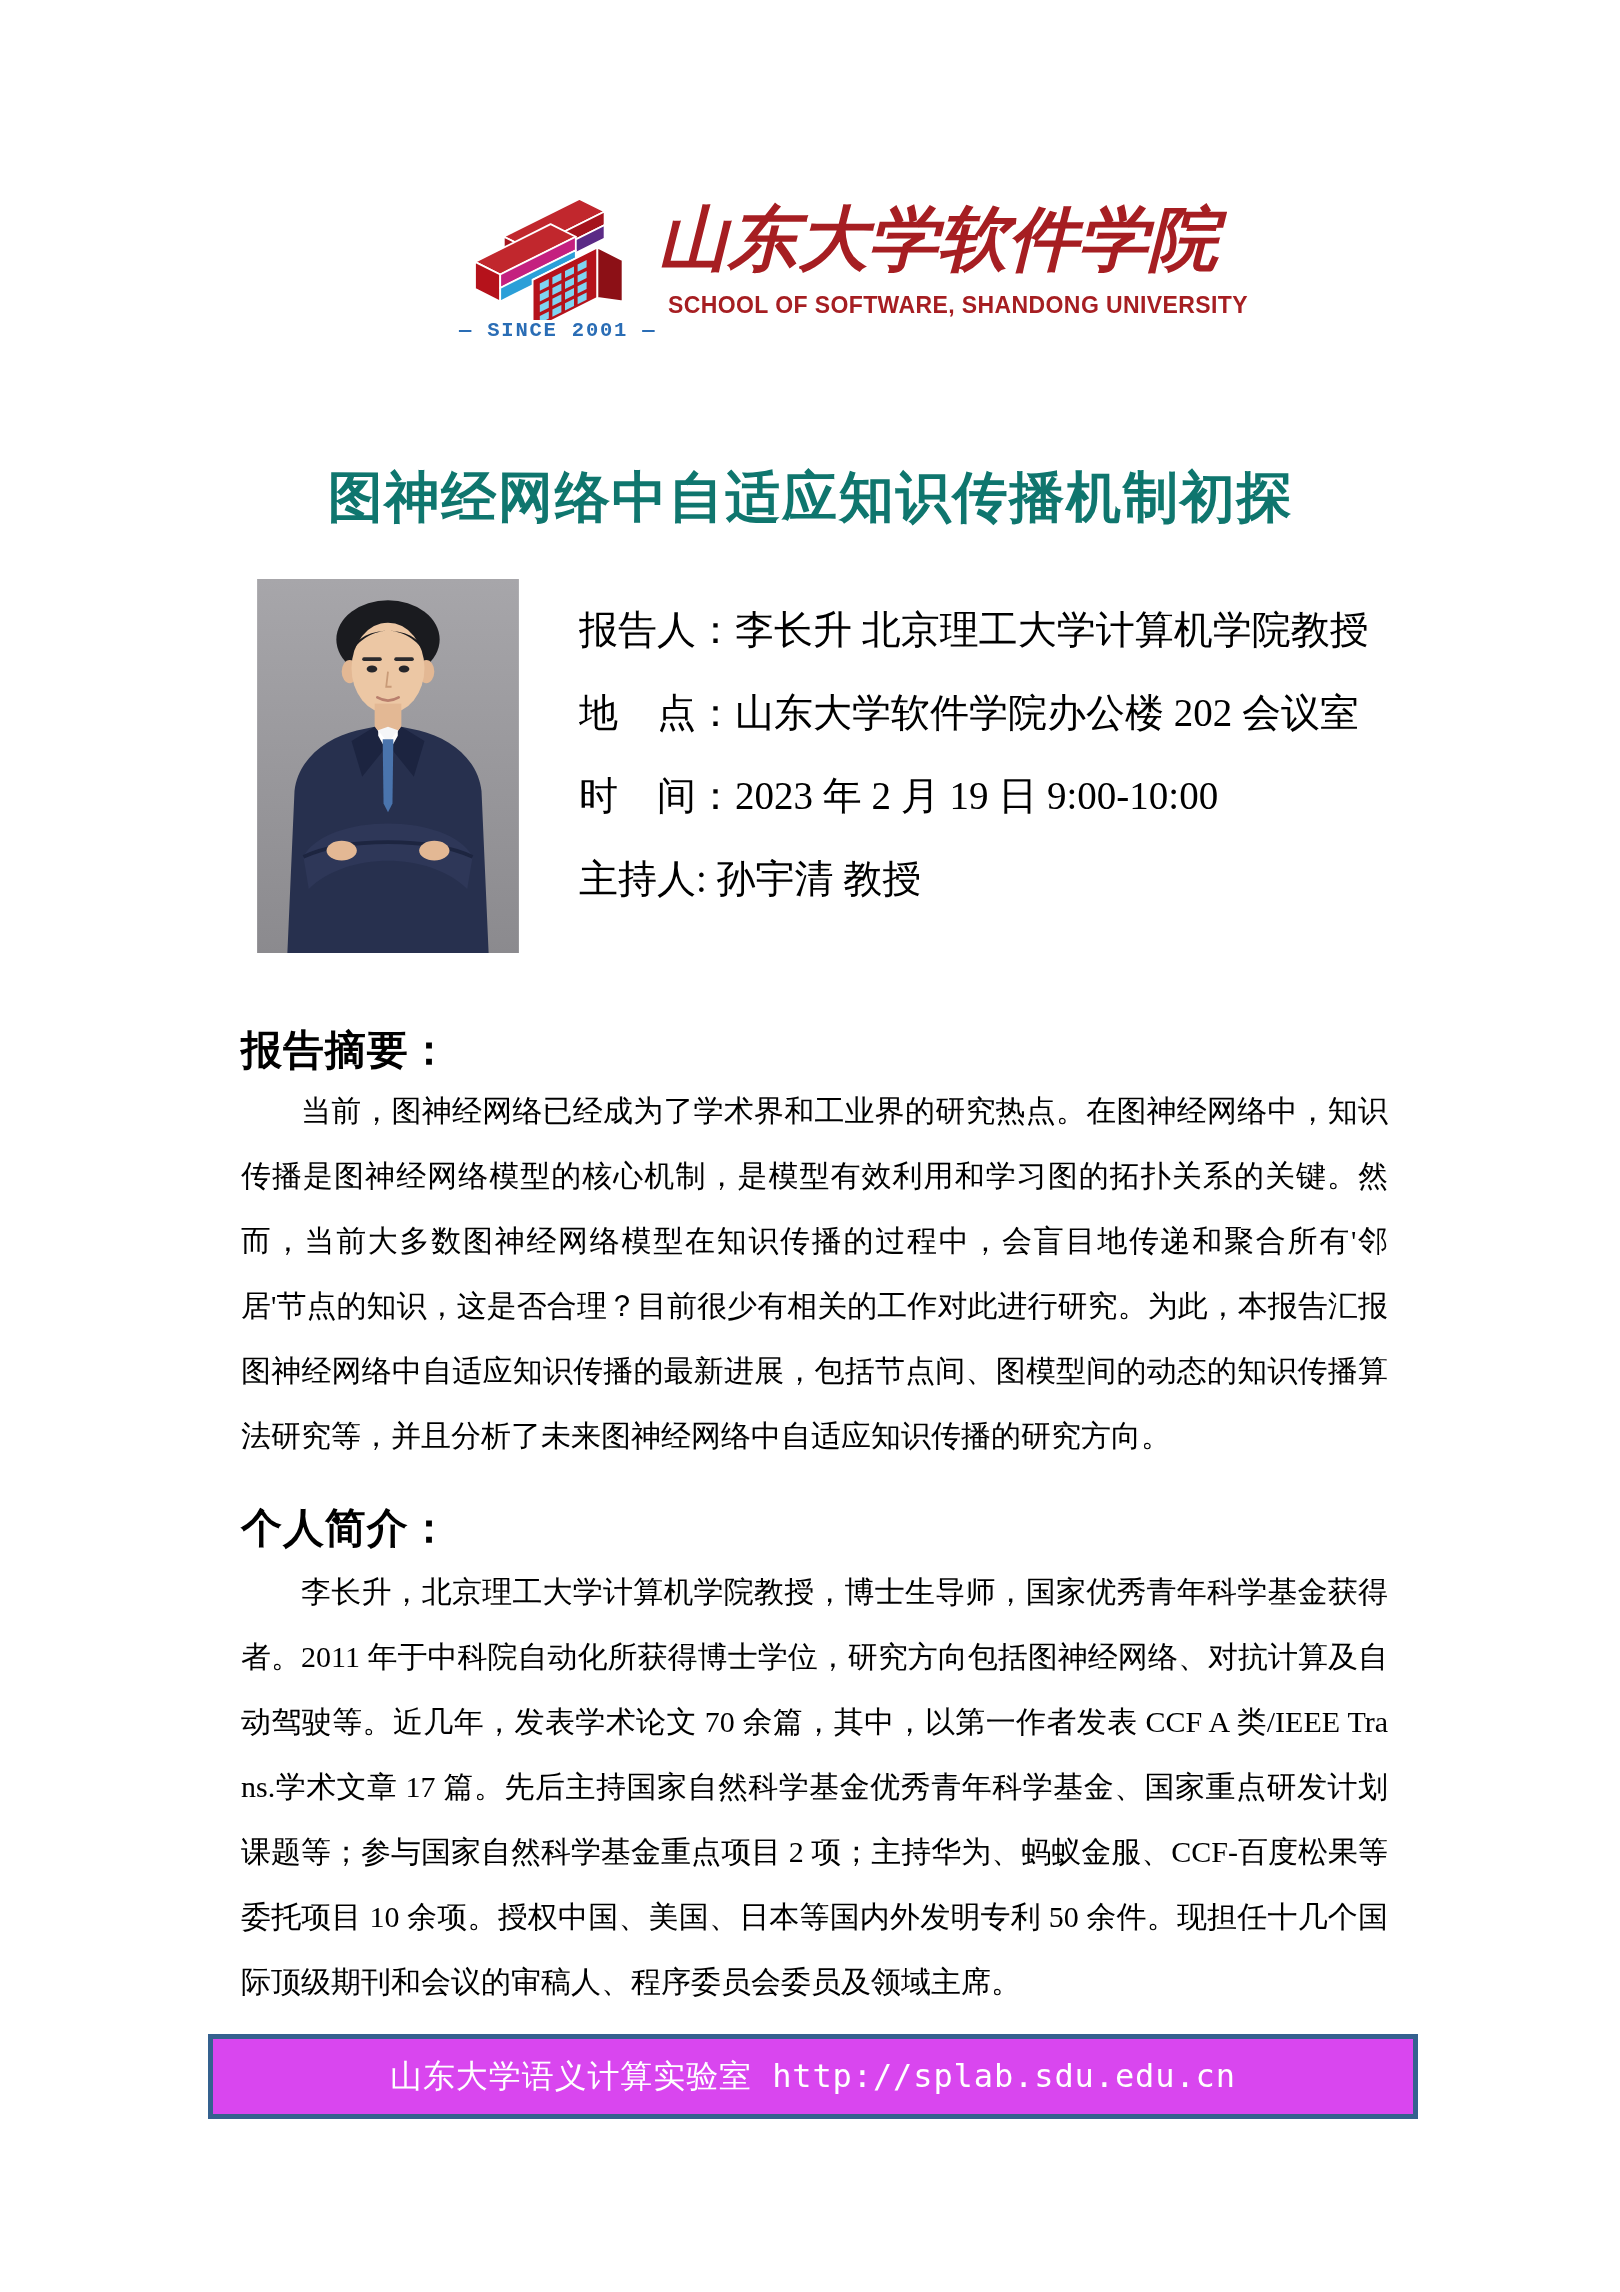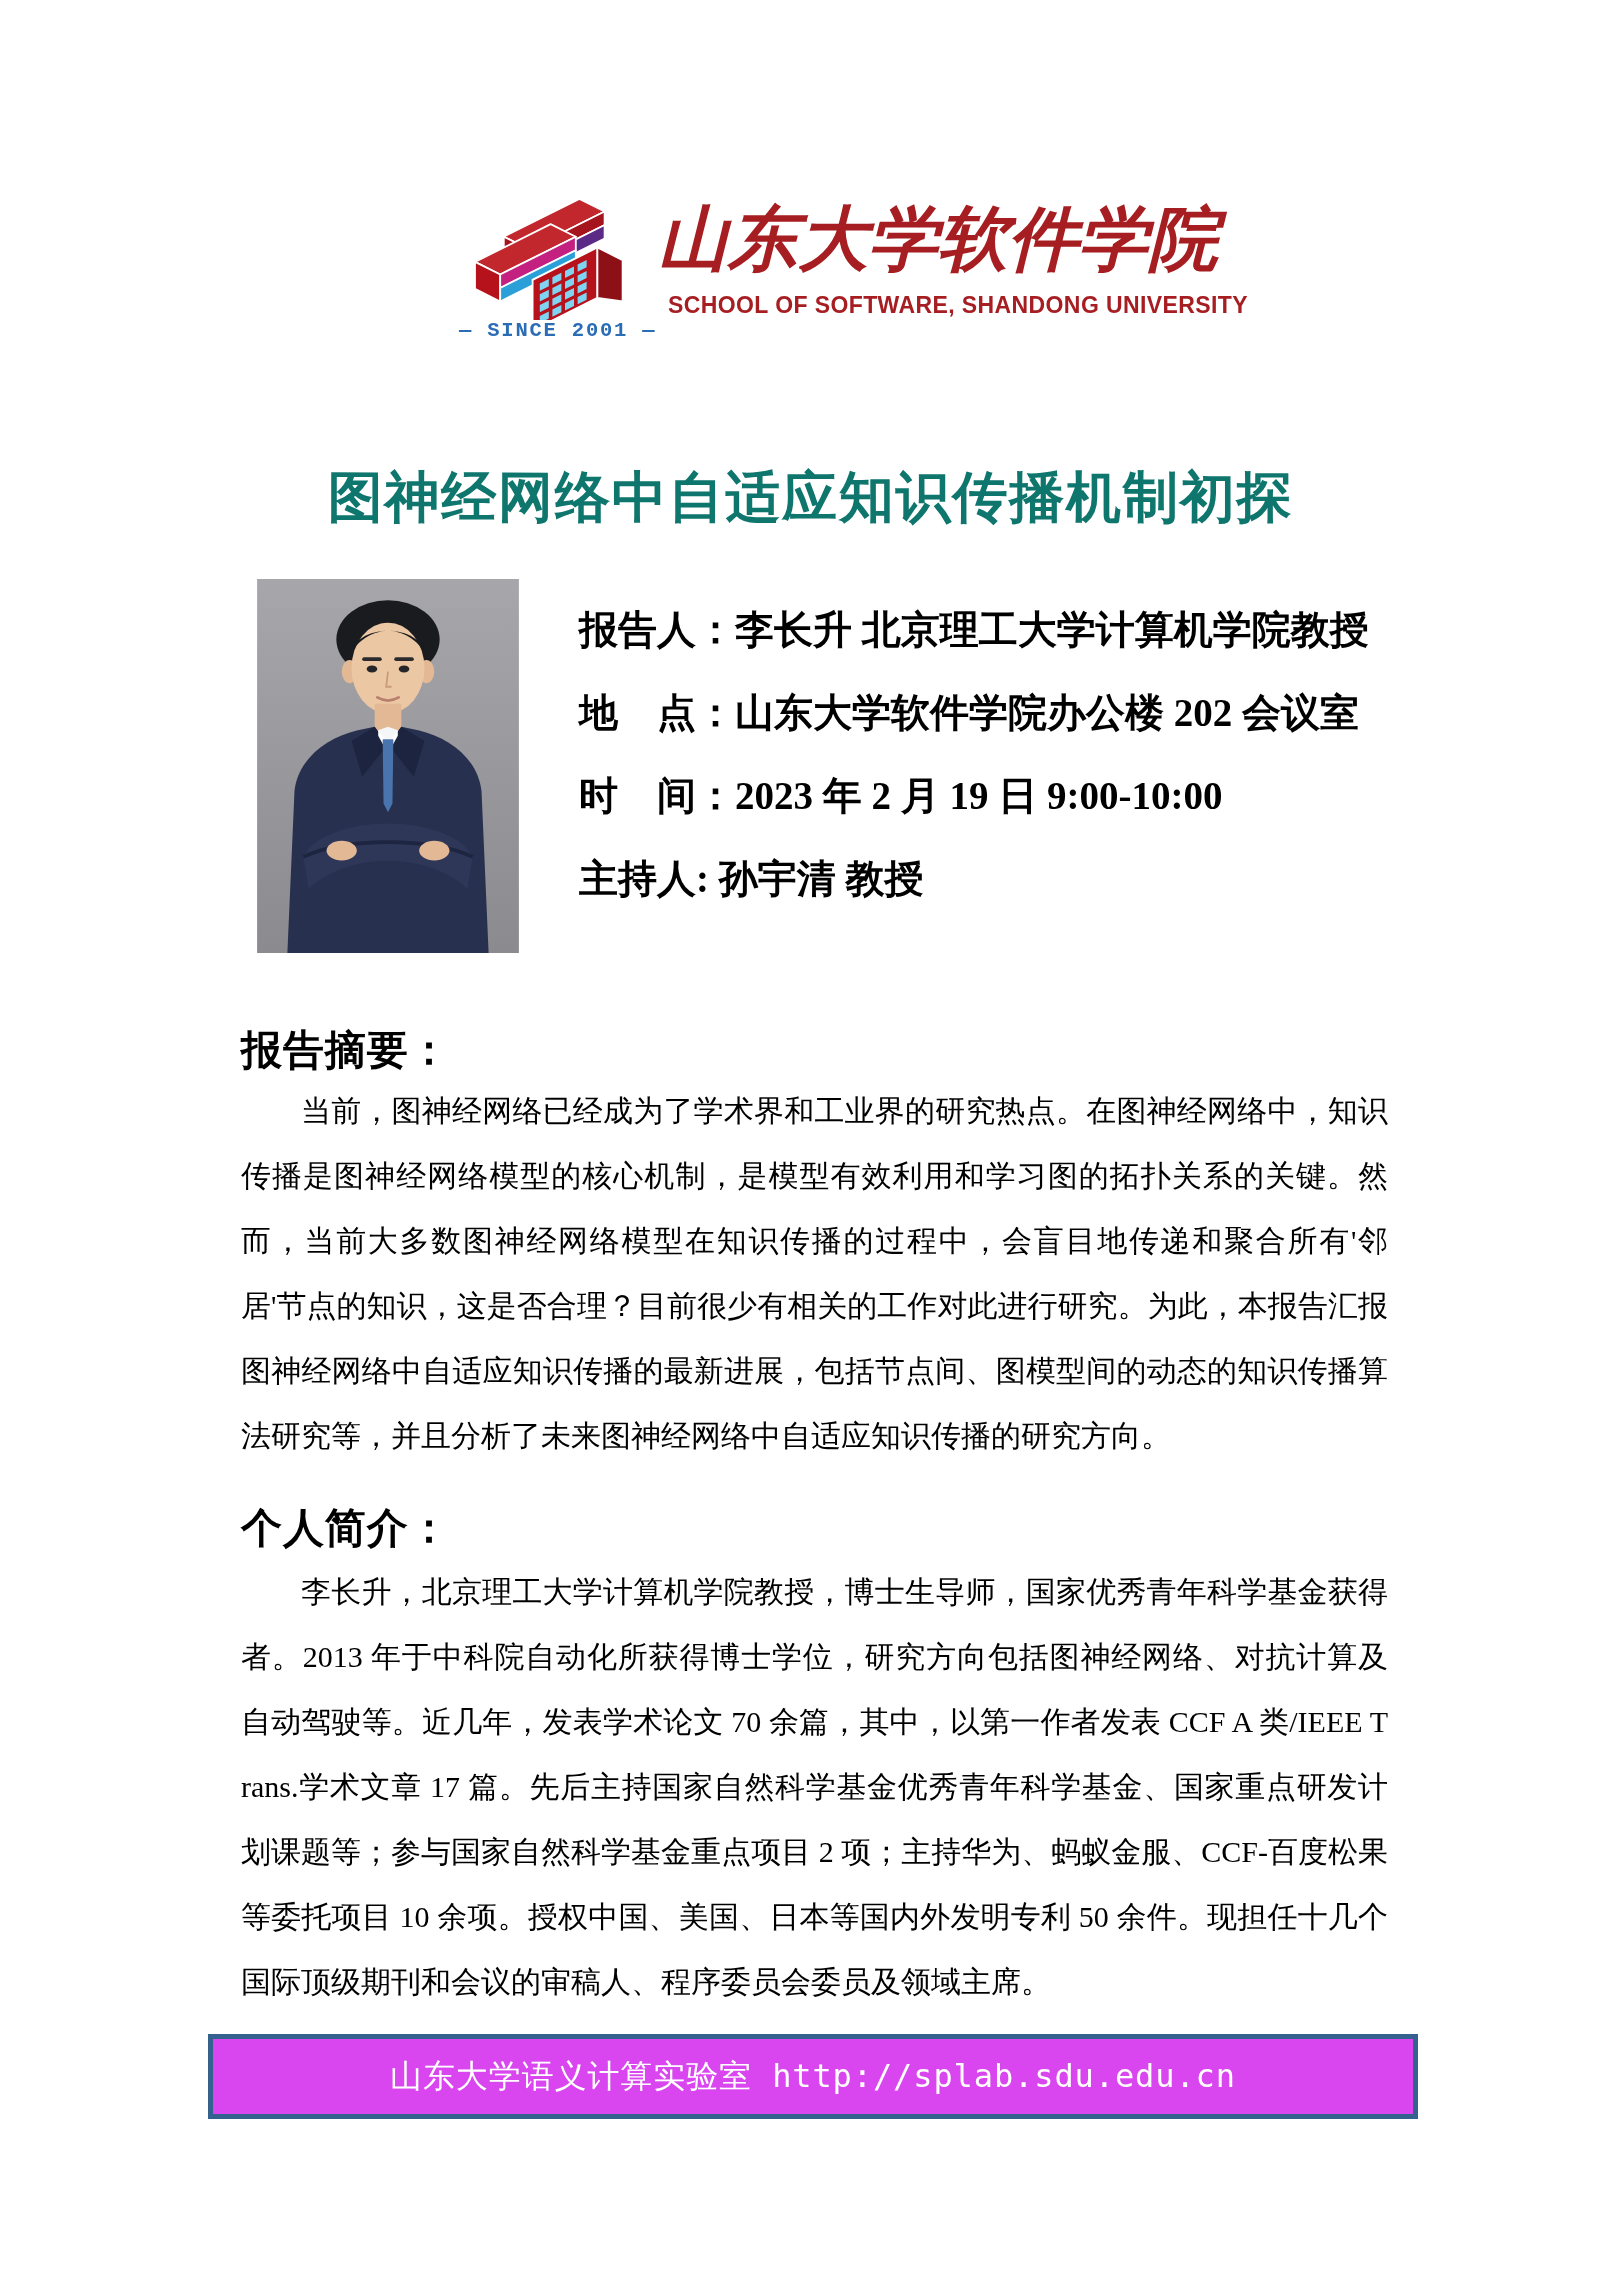--- a/index.html
+++ b/index.html
@@ -30,21 +30,21 @@
   
   .talk-title{
     position:absolute;left:0;top:465px;width:1621px;text-align:center;
     font-family:"Liberation Sans","DejaVu Sans",sans-serif;
     font-weight:900;font-size:55px;line-height:64px;letter-spacing:1.8px;color:#0f766e;
   }
   
   .photo{position:absolute;left:257px;top:579px;width:262px;height:374px;}
   .photo svg{display:block;}
   
-  .info{position:absolute;left:579px;top:588px;width:855px;font-weight:bold;}
+  .info{position:absolute;left:579px;top:588px;width:855px;}
   .info-line{
     height:83px;display:flex;align-items:center;
     font-size:39px;white-space:nowrap;
   }
   
   .sec-h{
     position:absolute;left:241px;
     font-family:"Liberation Sans","DejaVu Sans",sans-serif;
     font-weight:900;font-size:41px;letter-spacing:0.9px;color:#000;
   }
@@ -168,18 +168,18 @@
   <div class="info-line">报告人：李长升 北京理工大学计算机学院教授</div>
   <div class="info-line">地　点：山东大学软件学院办公楼 202 会议室</div>
   <div class="info-line">时　间：2023 年 2 月 19 日 9:00-10:00</div>
   <div class="info-line">主持人: 孙宇清 教授</div>
 </div>
 
 <div class="sec-h abstract">报告摘要：</div>
 <div class="para abstract">当前，图神经网络已经成为了学术界和工业界的研究热点。在图神经网络中，知识传播是图神经网络模型的核心机制，是模型有效利用和学习图的拓扑关系的关键。然而，当前大多数图神经网络模型在知识传播的过程中，会盲目地传递和聚合所有'邻居'节点的知识，这是否合理？目前很少有相关的工作对此进行研究。为此，本报告汇报图神经网络中自适应知识传播的最新进展，包括节点间、图模型间的动态的知识传播算法研究等，并且分析了未来图神经网络中自适应知识传播的研究方向。</div>
 
 <div class="sec-h bio">个人简介：</div>
-<div class="para bio">李长升，北京理工大学计算机学院教授，博士生导师，国家优秀青年科学基金获得者。2013 年于中科院自动化所获得博士学位，研究方向包括图神经网络、对抗计算及自动驾驶等。近几年，发表学术论文 70 余篇，其中，以第一作者发表 CCF A 类/IEEE Trans.学术文章 17 篇。先后主持国家自然科学基金优秀青年科学基金、国家重点研发计划课题等；参与国家自然科学基金重点项目 2 项；主持华为、蚂蚁金服、CCF-百度松果等委托项目 10 余项。授权中国、美国、日本等国内外发明专利 50 余件。现担任十几个国际顶级期刊和会议的审稿人、程序委员会委员及领域主席。</div>
+<div class="para bio">李长升，北京理工大学计算机学院教授，博士生导师，国家优秀青年科学基金获得者。2011 年于中科院自动化所获得博士学位，研究方向包括图神经网络、对抗计算及自动驾驶等。近几年，发表学术论文 70 余篇，其中，以第一作者发表 CCF A 类/IEEE Trans.学术文章 17 篇。先后主持国家自然科学基金优秀青年科学基金、国家重点研发计划课题等；参与国家自然科学基金重点项目 2 项；主持华为、蚂蚁金服、CCF-百度松果等委托项目 10 余项。授权中国、美国、日本等国内外发明专利 50 余件。现担任十几个国际顶级期刊和会议的审稿人、程序委员会委员及领域主席。</div>
 
 <div class="footer-bar">
   <span class="footer-text">山东大学语义计算实验室 http://splab.sdu.edu.cn</span>
 </div>
 
 
 </body></html>

